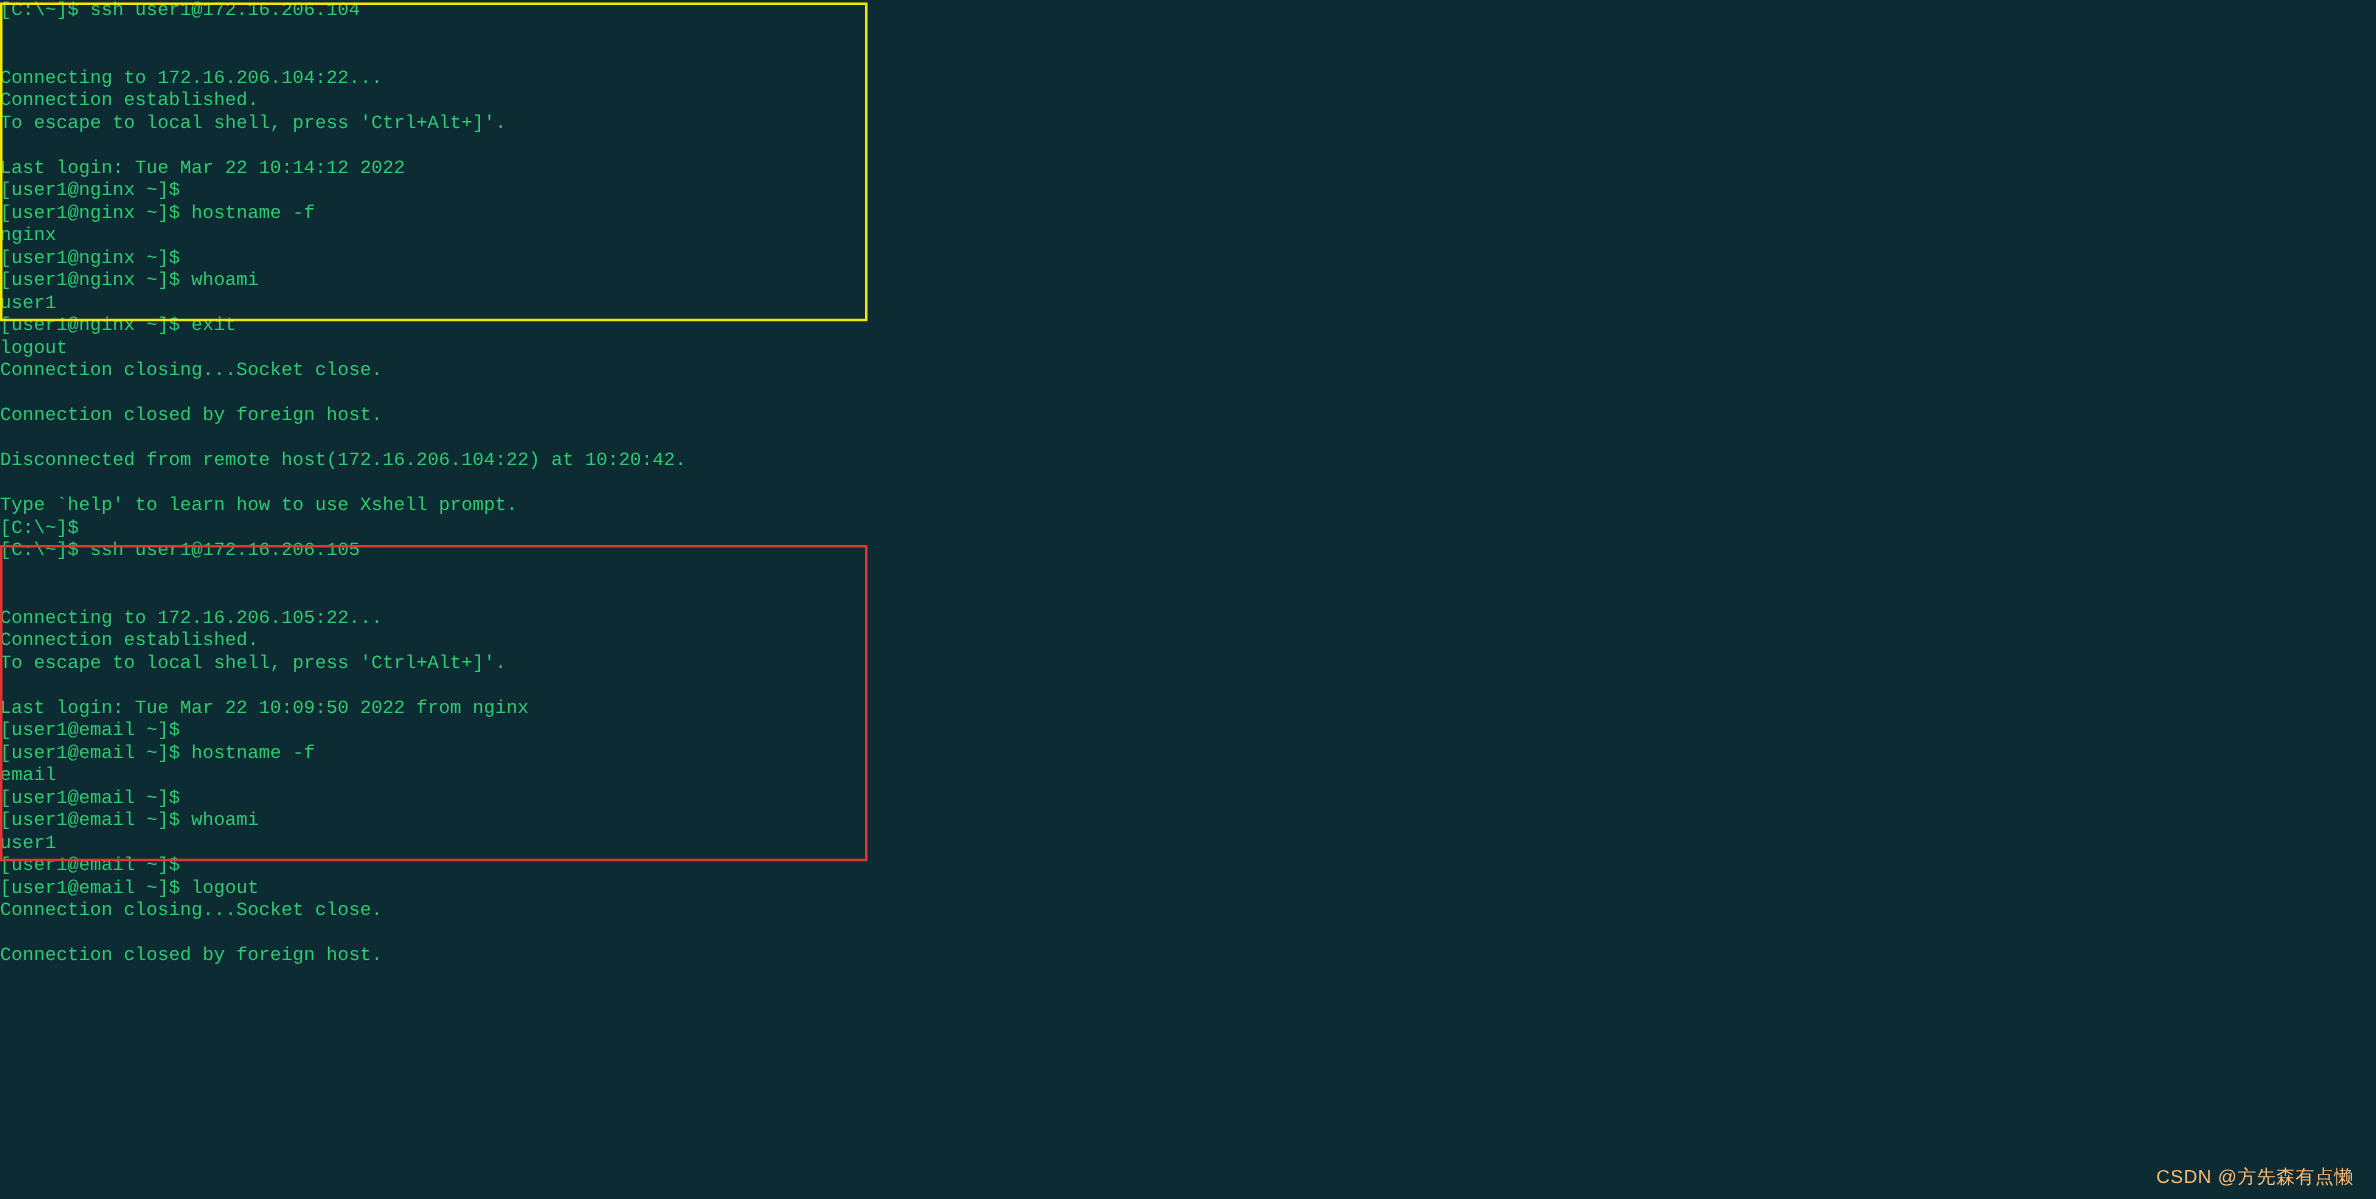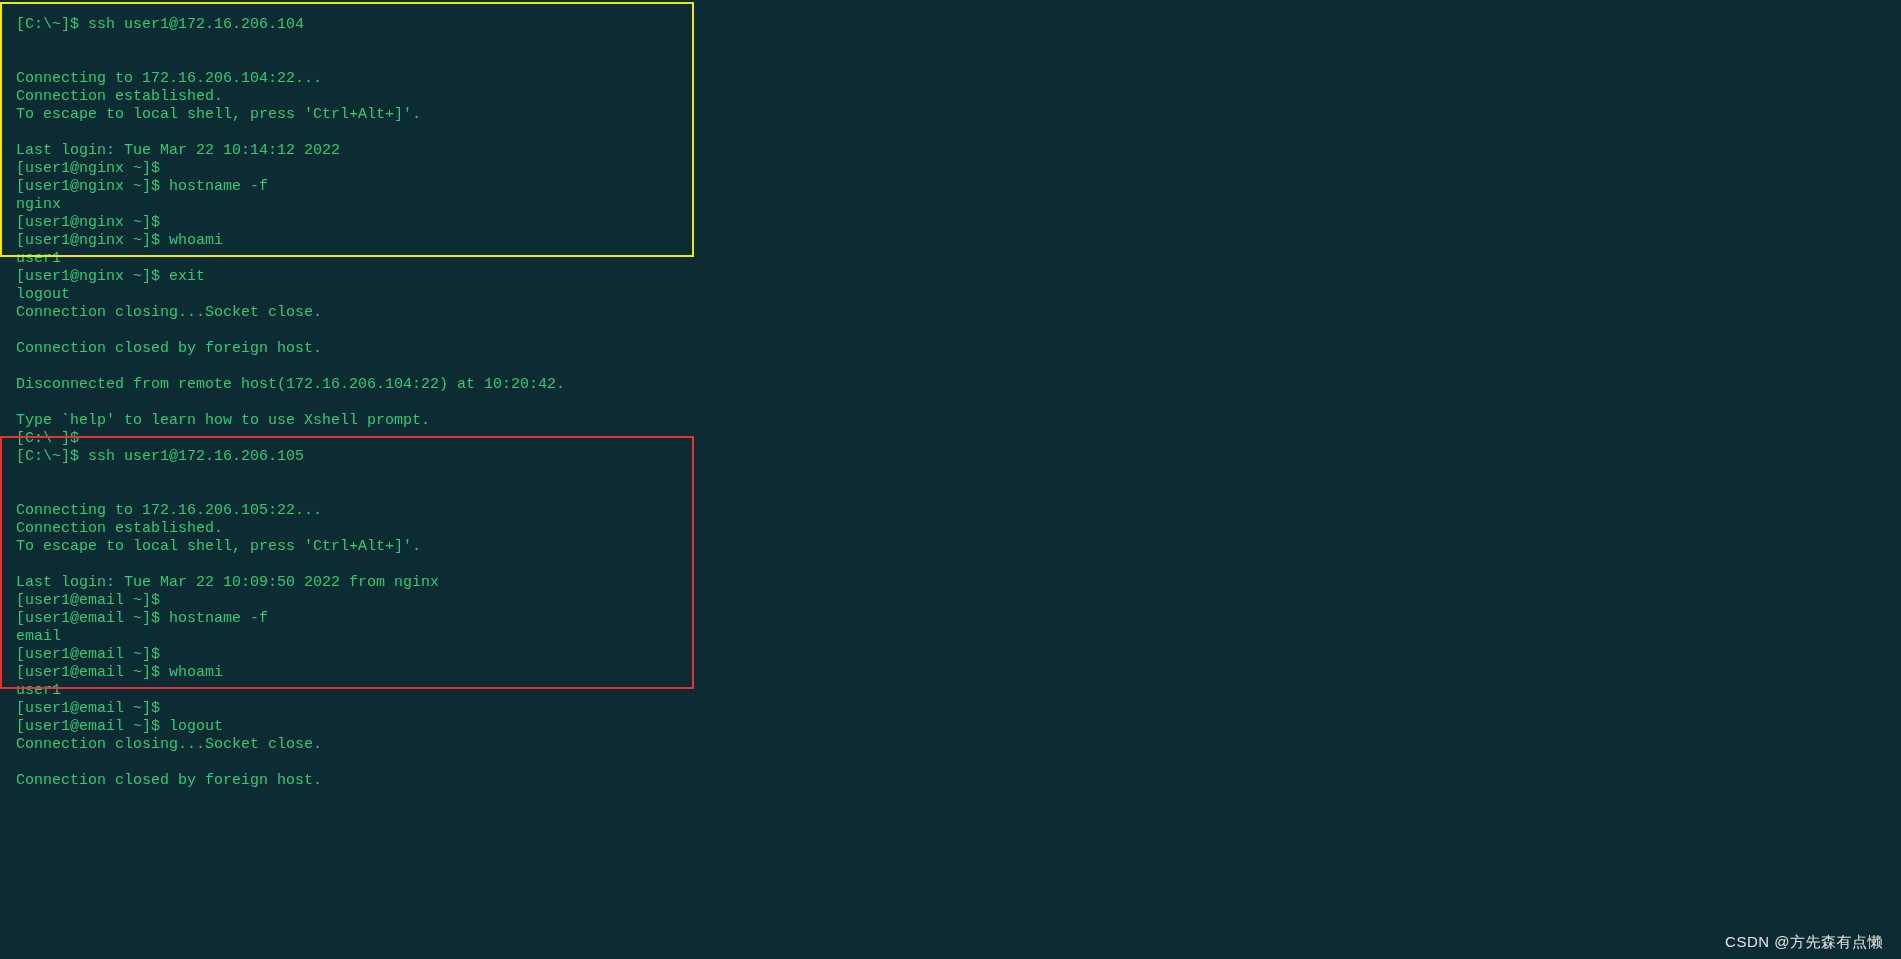--- a/index.html
+++ b/index.html
@@ -9,21 +9,21 @@
       font-family: "Consolas", "Courier New", monospace;
       font-size: 15px;
       line-height: 18px;
       color: #2ecc71;
       width: 1901px;
       height: 959px;
       overflow: hidden;
       position: relative;
     }
     .terminal {
-      padding: 16px;
+      padding: 0;
       white-space: pre;
     }
     .line {
       display: block;
       white-space: pre;
     }
     .yellow-box {
       position: absolute;
       border: 2px solid #f2e800;
       box-sizing: border-box;
@@ -32,21 +32,21 @@
     .red-box {
       position: absolute;
       border: 2px solid #e83333;
       box-sizing: border-box;
       pointer-events: none;
     }
     .watermark {
       position: absolute;
       bottom: 8px;
       right: 18px;
-      color: #e5e5e5;
+      color: #fdba74;
       font-family: Arial, sans-serif;
       font-size: 15px;
       letter-spacing: 0.5px;
     }
   </style>
 </head>
 <body>
 
 <div class="terminal" id="terminal"><span class="line">[C:\~]$ ssh user1@172.16.206.104</span><span class="line"> </span><span class="line"> </span><span class="line">Connecting to 172.16.206.104:22...</span><span class="line">Connection established.</span><span class="line">To escape to local shell, press 'Ctrl+Alt+]'.</span><span class="line"> </span><span class="line">Last login: Tue Mar 22 10:14:12 2022</span><span class="line">[user1@nginx ~]$ </span><span class="line">[user1@nginx ~]$ hostname -f</span><span class="line">nginx</span><span class="line">[user1@nginx ~]$ </span><span class="line">[user1@nginx ~]$ whoami</span><span class="line">user1</span><span class="line">[user1@nginx ~]$ exit</span><span class="line">logout</span><span class="line">Connection closing...Socket close.</span><span class="line"> </span><span class="line">Connection closed by foreign host.</span><span class="line"> </span><span class="line">Disconnected from remote host(172.16.206.104:22) at 10:20:42.</span><span class="line"> </span><span class="line">Type `help' to learn how to use Xshell prompt.</span><span class="line">[C:\~]$ </span><span class="line">[C:\~]$ ssh user1@172.16.206.105</span><span class="line"> </span><span class="line"> </span><span class="line">Connecting to 172.16.206.105:22...</span><span class="line">Connection established.</span><span class="line">To escape to local shell, press 'Ctrl+Alt+]'.</span><span class="line"> </span><span class="line">Last login: Tue Mar 22 10:09:50 2022 from nginx</span><span class="line">[user1@email ~]$ </span><span class="line">[user1@email ~]$ hostname -f</span><span class="line">email</span><span class="line">[user1@email ~]$ </span><span class="line">[user1@email ~]$ whoami</span><span class="line">user1</span><span class="line">[user1@email ~]$ </span><span class="line">[user1@email ~]$ logout</span><span class="line">Connection closing...Socket close.</span><span class="line"> </span><span class="line">Connection closed by foreign host.</span></div>
 

